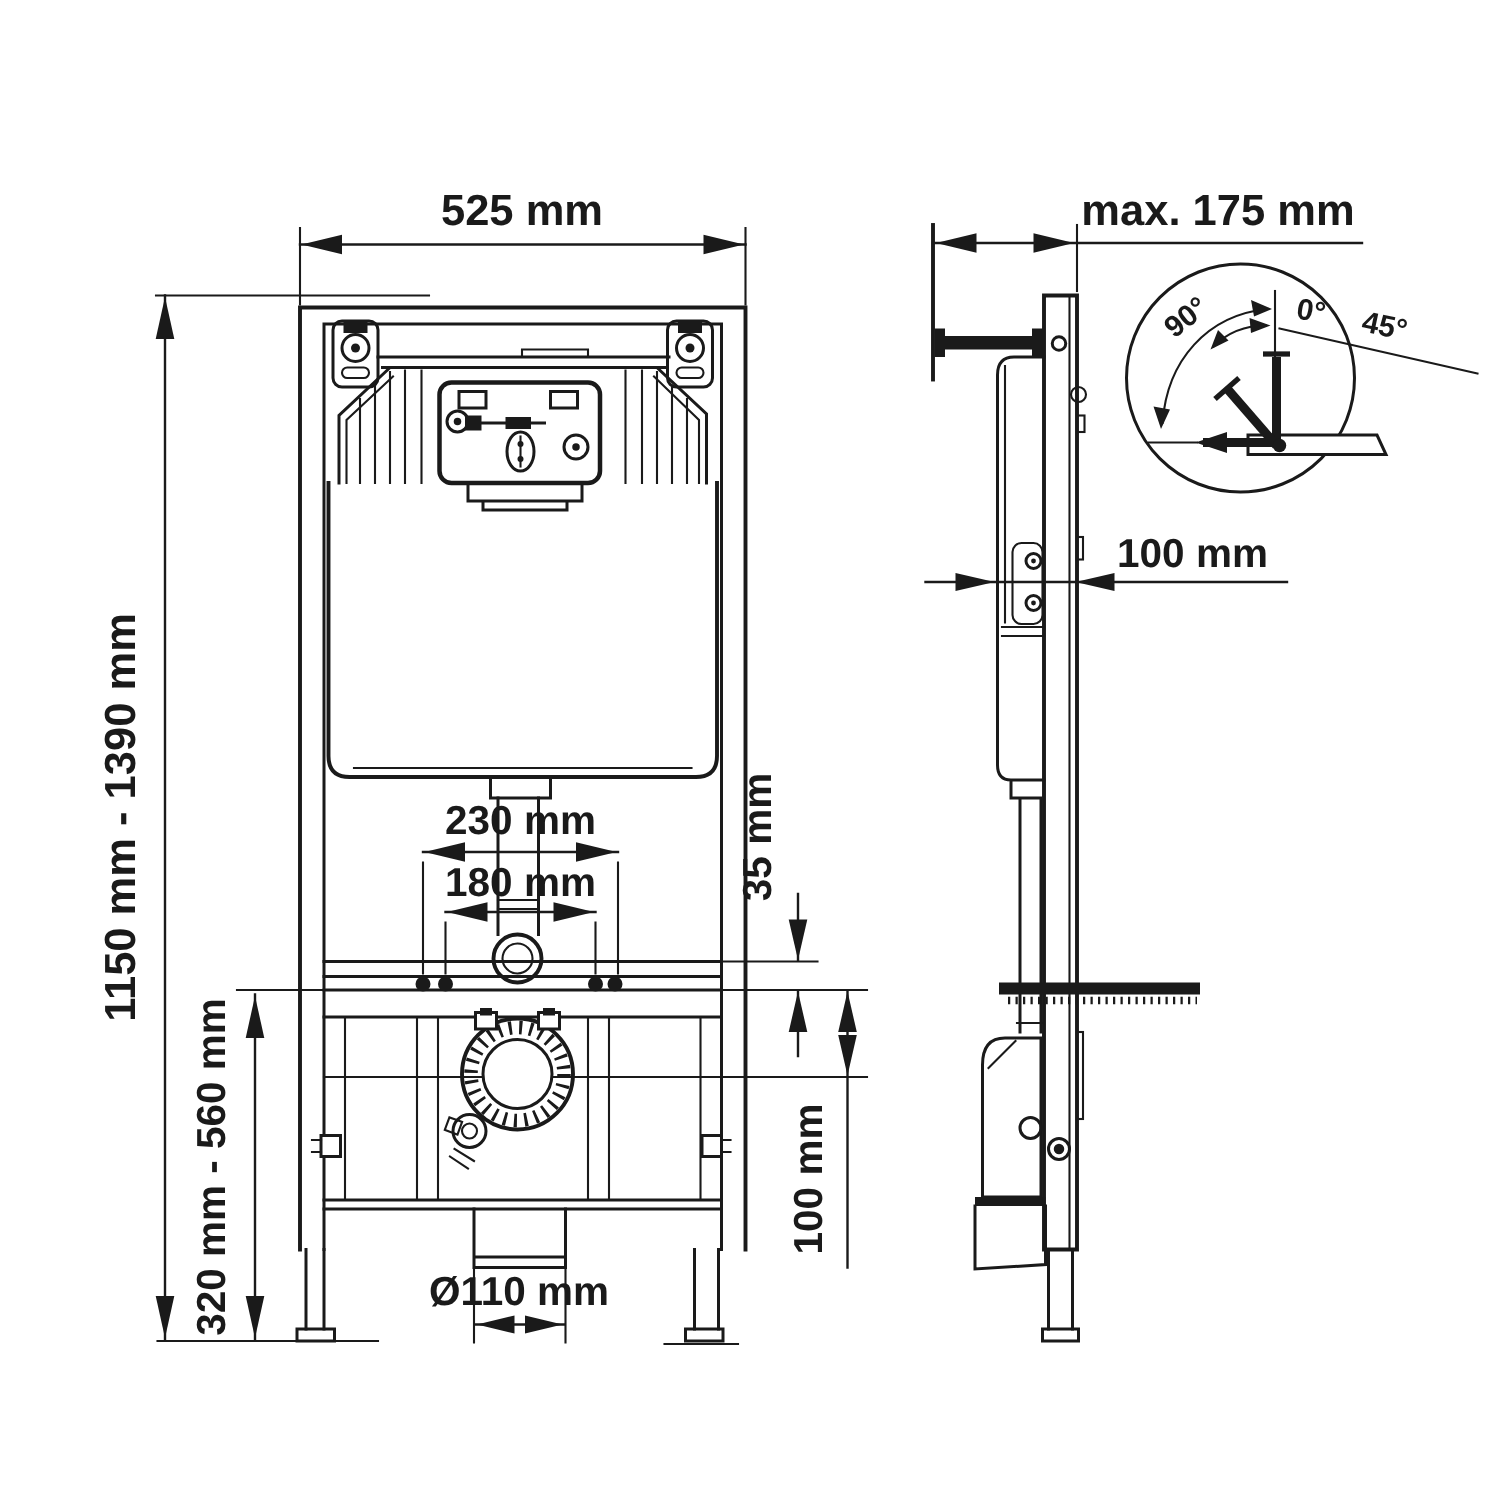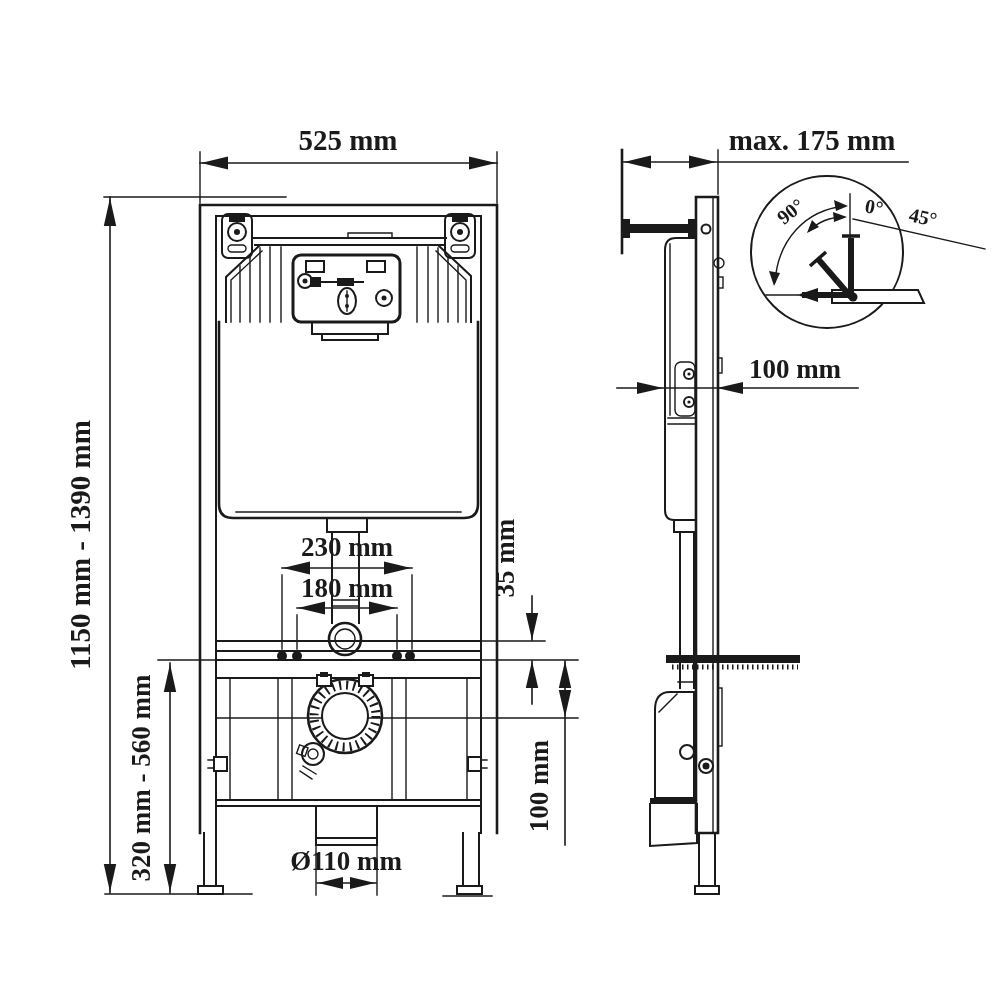--- a/index.html
+++ b/index.html
@@ -1,16 +1,16 @@
 <!DOCTYPE html>
 <html><head>
 <meta charset="utf-8">
 <style>
   html,body{margin:0;padding:0;background:#ffffff;}
-  .stage{width:1000px;height:1000px;background:#ffffff;position:relative;font-family:Liberation Serif, serif;}
+  .stage{width:1000px;height:1000px;background:#ffffff;position:relative;font-family:Liberation Sans, sans-serif;}
   svg{display:block;}
   .ln{stroke:#1a1a1a;stroke-width:2;fill:none;stroke-linecap:square;stroke-linejoin:miter;}
   .w25{stroke-width:2.6;}
   .w3{stroke-width:3;}
   .thin{stroke:#1a1a1a;stroke-width:1.4;fill:none;stroke-linecap:square;}
   .dim{stroke:#1a1a1a;stroke-width:1.6;fill:none;stroke-linecap:square;}
   .fill{fill:#1a1a1a;stroke:none;}
   .whitefill{fill:#ffffff;}
   .arrow{fill:#1a1a1a;stroke:none;}
   .tickring{stroke:#1a1a1a;stroke-width:9;fill:none;stroke-dasharray:2 5;}

